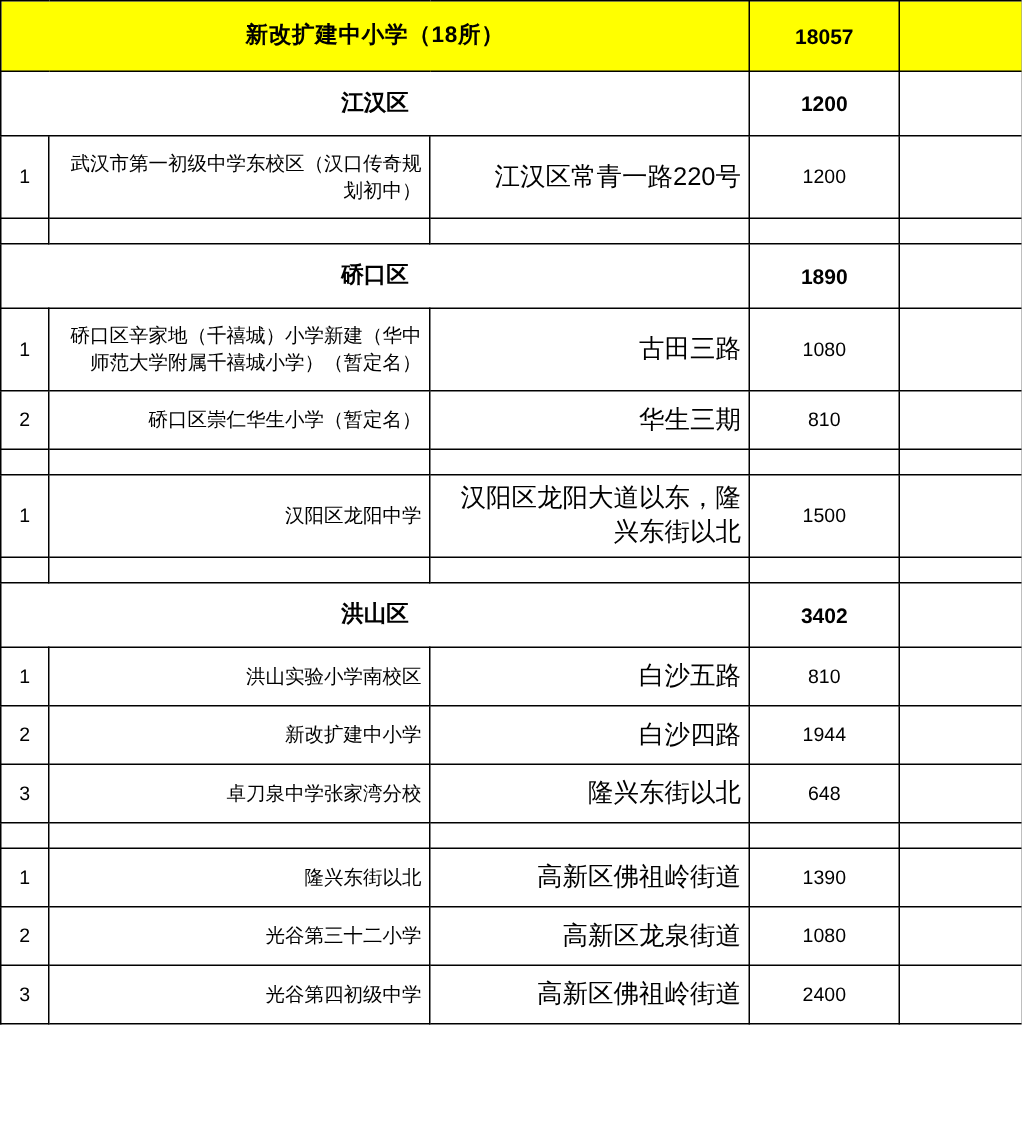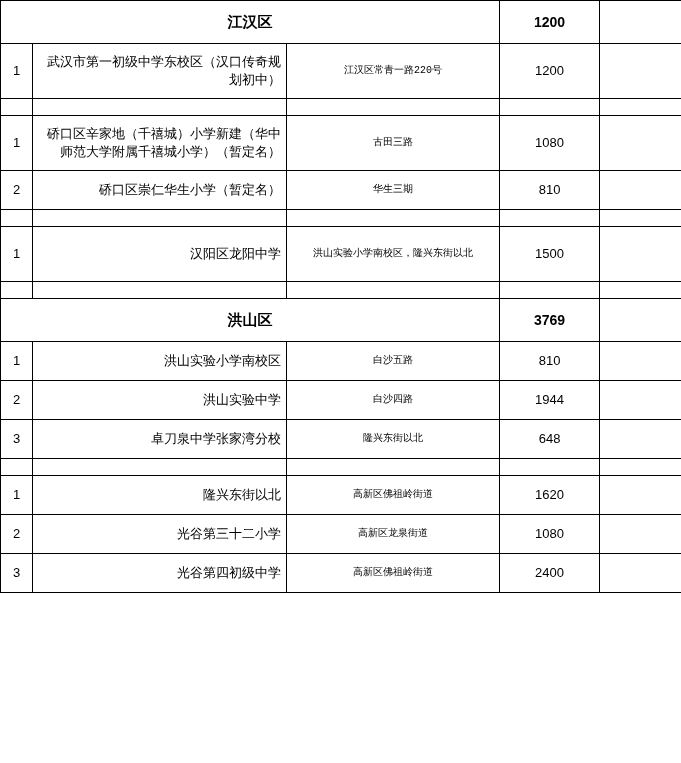--- a/index.html
+++ b/index.html
@@ -74,23 +74,22 @@
   
   td.idx {
     text-align: center;
     font-size: 13px;
   }
   td.name {
     text-align: right;
     font-size: 13px;
   }
   td.loc {
-    text-align: center;
-    font-size: 10px;
-    font-family: Liberation Mono, monospace;
+    text-align: right;
+    font-size: 17px;
   }
   td.num {
     text-align: center;
     font-size: 13px;
   }
   tr.item-row td { height: 30px; }
   tr.item-row.tall td { height: 46px; }
   tr.spacer-row td { height: 8px; border-left: 1px solid #000; border-right: 1px solid #000; }
 </style>
 </head>
@@ -99,38 +98,48 @@
 <div class="sheet">
   <table class="grid">
     <colgroup>
       <col class="c-idx">
       <col class="c-name">
       <col class="c-loc">
       <col class="c-num">
       <col class="c-tail">
     </colgroup>
     <tbody id="table-body">
+        <tr class="title-row">
+          <td class="title-cell" colspan="3">新改扩建中小学（18所）</td>
+          <td class="title-total">18057</td>
+          <td class="blank"></td>
+        </tr>
         <tr class="district-row">
           <td class="district-name" colspan="3">江汉区</td>
           <td class="district-total">1200</td>
           <td class="blank"></td>
         </tr>
         <tr class="item-row tall">
           <td class="idx">1</td>
           <td class="name">武汉市第一初级中学东校区（汉口传奇规划初中）</td>
           <td class="loc">江汉区常青一路220号</td>
           <td class="num">1200</td>
           <td class="blank"></td>
         </tr>
         <tr class="spacer-row">
           <td style="border: 1px solid rgb(0, 0, 0);"></td>
           <td style="border: 1px solid rgb(0, 0, 0);"></td>
           <td style="border: 1px solid rgb(0, 0, 0);"></td>
           <td style="border: 1px solid rgb(0, 0, 0);"></td>
           <td style="border: 1px solid rgb(0, 0, 0);"></td>
+        </tr>
+        <tr class="district-row">
+          <td class="district-name" colspan="3">硚口区</td>
+          <td class="district-total">1890</td>
+          <td class="blank"></td>
         </tr>
         <tr class="item-row tall">
           <td class="idx">1</td>
           <td class="name">硚口区辛家地（千禧城）小学新建（华中师范大学附属千禧城小学）（暂定名）</td>
           <td class="loc">古田三路</td>
           <td class="num">1080</td>
           <td class="blank"></td>
         </tr>
         <tr class="item-row">
           <td class="idx">2</td>
@@ -142,46 +151,46 @@
         <tr class="spacer-row">
           <td style="border: 1px solid rgb(0, 0, 0);"></td>
           <td style="border: 1px solid rgb(0, 0, 0);"></td>
           <td style="border: 1px solid rgb(0, 0, 0);"></td>
           <td style="border: 1px solid rgb(0, 0, 0);"></td>
           <td style="border: 1px solid rgb(0, 0, 0);"></td>
         </tr>
         <tr class="item-row tall">
           <td class="idx">1</td>
           <td class="name">汉阳区龙阳中学</td>
-          <td class="loc">洪山实验小学南校区，隆兴东街以北</td>
+          <td class="loc">汉阳区龙阳大道以东，隆兴东街以北</td>
           <td class="num">1500</td>
           <td class="blank"></td>
         </tr>
         <tr class="spacer-row">
           <td style="border: 1px solid rgb(0, 0, 0);"></td>
           <td style="border: 1px solid rgb(0, 0, 0);"></td>
           <td style="border: 1px solid rgb(0, 0, 0);"></td>
           <td style="border: 1px solid rgb(0, 0, 0);"></td>
           <td style="border: 1px solid rgb(0, 0, 0);"></td>
         </tr>
         <tr class="district-row">
           <td class="district-name" colspan="3">洪山区</td>
-          <td class="district-total">3769</td>
+          <td class="district-total">3402</td>
           <td class="blank"></td>
         </tr>
         <tr class="item-row">
           <td class="idx">1</td>
           <td class="name">洪山实验小学南校区</td>
           <td class="loc">白沙五路</td>
           <td class="num">810</td>
           <td class="blank"></td>
         </tr>
         <tr class="item-row">
           <td class="idx">2</td>
-          <td class="name">洪山实验中学</td>
+          <td class="name">新改扩建中小学</td>
           <td class="loc">白沙四路</td>
           <td class="num">1944</td>
           <td class="blank"></td>
         </tr>
         <tr class="item-row">
           <td class="idx">3</td>
           <td class="name">卓刀泉中学张家湾分校</td>
           <td class="loc">隆兴东街以北</td>
           <td class="num">648</td>
           <td class="blank"></td>
@@ -190,21 +199,21 @@
           <td style="border: 1px solid rgb(0, 0, 0);"></td>
           <td style="border: 1px solid rgb(0, 0, 0);"></td>
           <td style="border: 1px solid rgb(0, 0, 0);"></td>
           <td style="border: 1px solid rgb(0, 0, 0);"></td>
           <td style="border: 1px solid rgb(0, 0, 0);"></td>
         </tr>
         <tr class="item-row">
           <td class="idx">1</td>
           <td class="name">隆兴东街以北</td>
           <td class="loc">高新区佛祖岭街道</td>
-          <td class="num">1620</td>
+          <td class="num">1390</td>
           <td class="blank"></td>
         </tr>
         <tr class="item-row">
           <td class="idx">2</td>
           <td class="name">光谷第三十二小学</td>
           <td class="loc">高新区龙泉街道</td>
           <td class="num">1080</td>
           <td class="blank"></td>
         </tr>
         <tr class="item-row">

